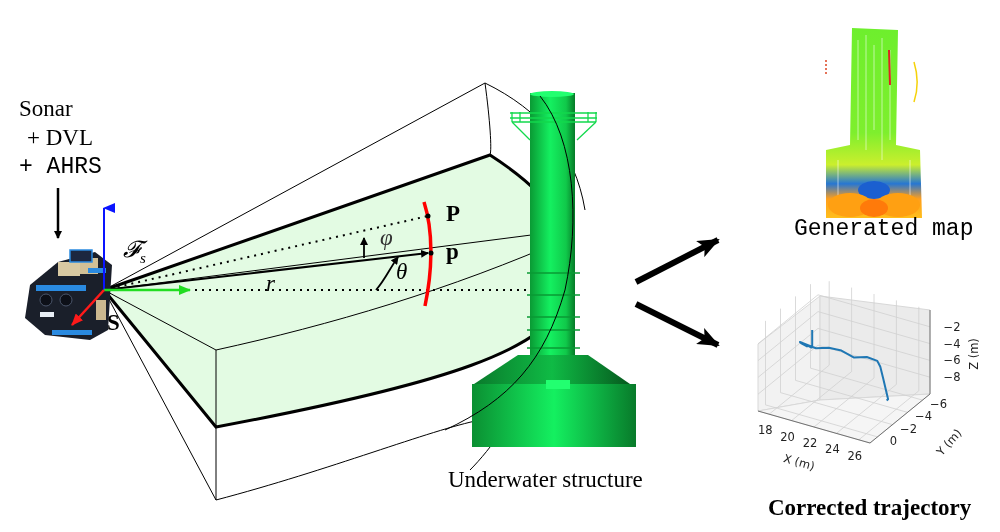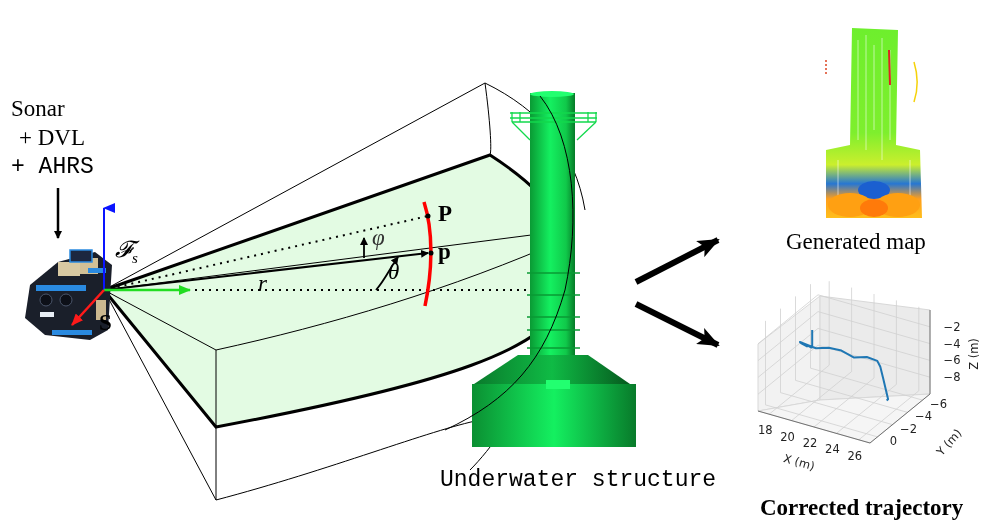--- a/index.html
+++ b/index.html
@@ -1,20 +1,20 @@
 <!DOCTYPE html>
 <html><head>
 <meta charset="utf-8">
 <style>
   html, body { margin: 0; padding: 0; background: #ffffff; }
   body { width: 1000px; height: 532px; position: relative; overflow: hidden;
          font-family: "Liberation Serif", "DejaVu Serif", serif; color: #000; }
   #stage { position: absolute; left: 0; top: 0; width: 1000px; height: 532px; }
   .label { position: absolute; font-family: "Liberation Serif", "DejaVu Serif", serif;
-           font-size: 23px; line-height: 28px; color: #000; white-space: nowrap; }
+           font-size: 23px; line-height: 28px; color: #000; white-space: nowrap; margin-left: 8px; }
   .math { font-family: "Liberation Serif", "DejaVu Serif", serif; font-style: italic; }
   .bold { font-weight: bold; }
   .tick { font-family: "DejaVu Sans", "Liberation Sans", sans-serif; font-size: 11.5px; fill: #222; }
   .axlab { font-family: "DejaVu Sans", "Liberation Sans", sans-serif; font-size: 11.5px; fill: #222; }
 </style>
 </head>
 <body>
 
 <svg id="stage" width="1000" height="532" viewBox="0 0 1000 532" xmlns="http://www.w3.org/2000/svg">
   <defs>
@@ -225,15 +225,15 @@
 </div>
 <div class="label bold" style="left:99px; top:309px;">S</div>
 
 <div class="label math" style="left:372px; top:224px; color:#333;">φ</div>
 <div class="label math" style="left:388px; top:258px;">θ</div>
 <div class="label math" style="left:258px; top:270px;">r</div>
 
 <div class="label bold" style="left:438px; top:200px;">P</div>
 <div class="label bold" style="left:438px; top:238px;">p</div>
 
-<div class="label" style="left:440px; top:466px;font-family:Liberation Mono, monospace;">Underwater structure</div>
-<div class="label" style="left:786px; top:228px;">Generated map</div>
+<div class="label" style="left:440px; top:466px;">Underwater structure</div>
+<div class="label" style="left:786px; top:215px;font-family:Liberation Mono, monospace;">Generated map</div>
 <div class="label" style="left:760px; top:494px;font-weight:bold;">Corrected trajectory</div>
 
 </body></html>

